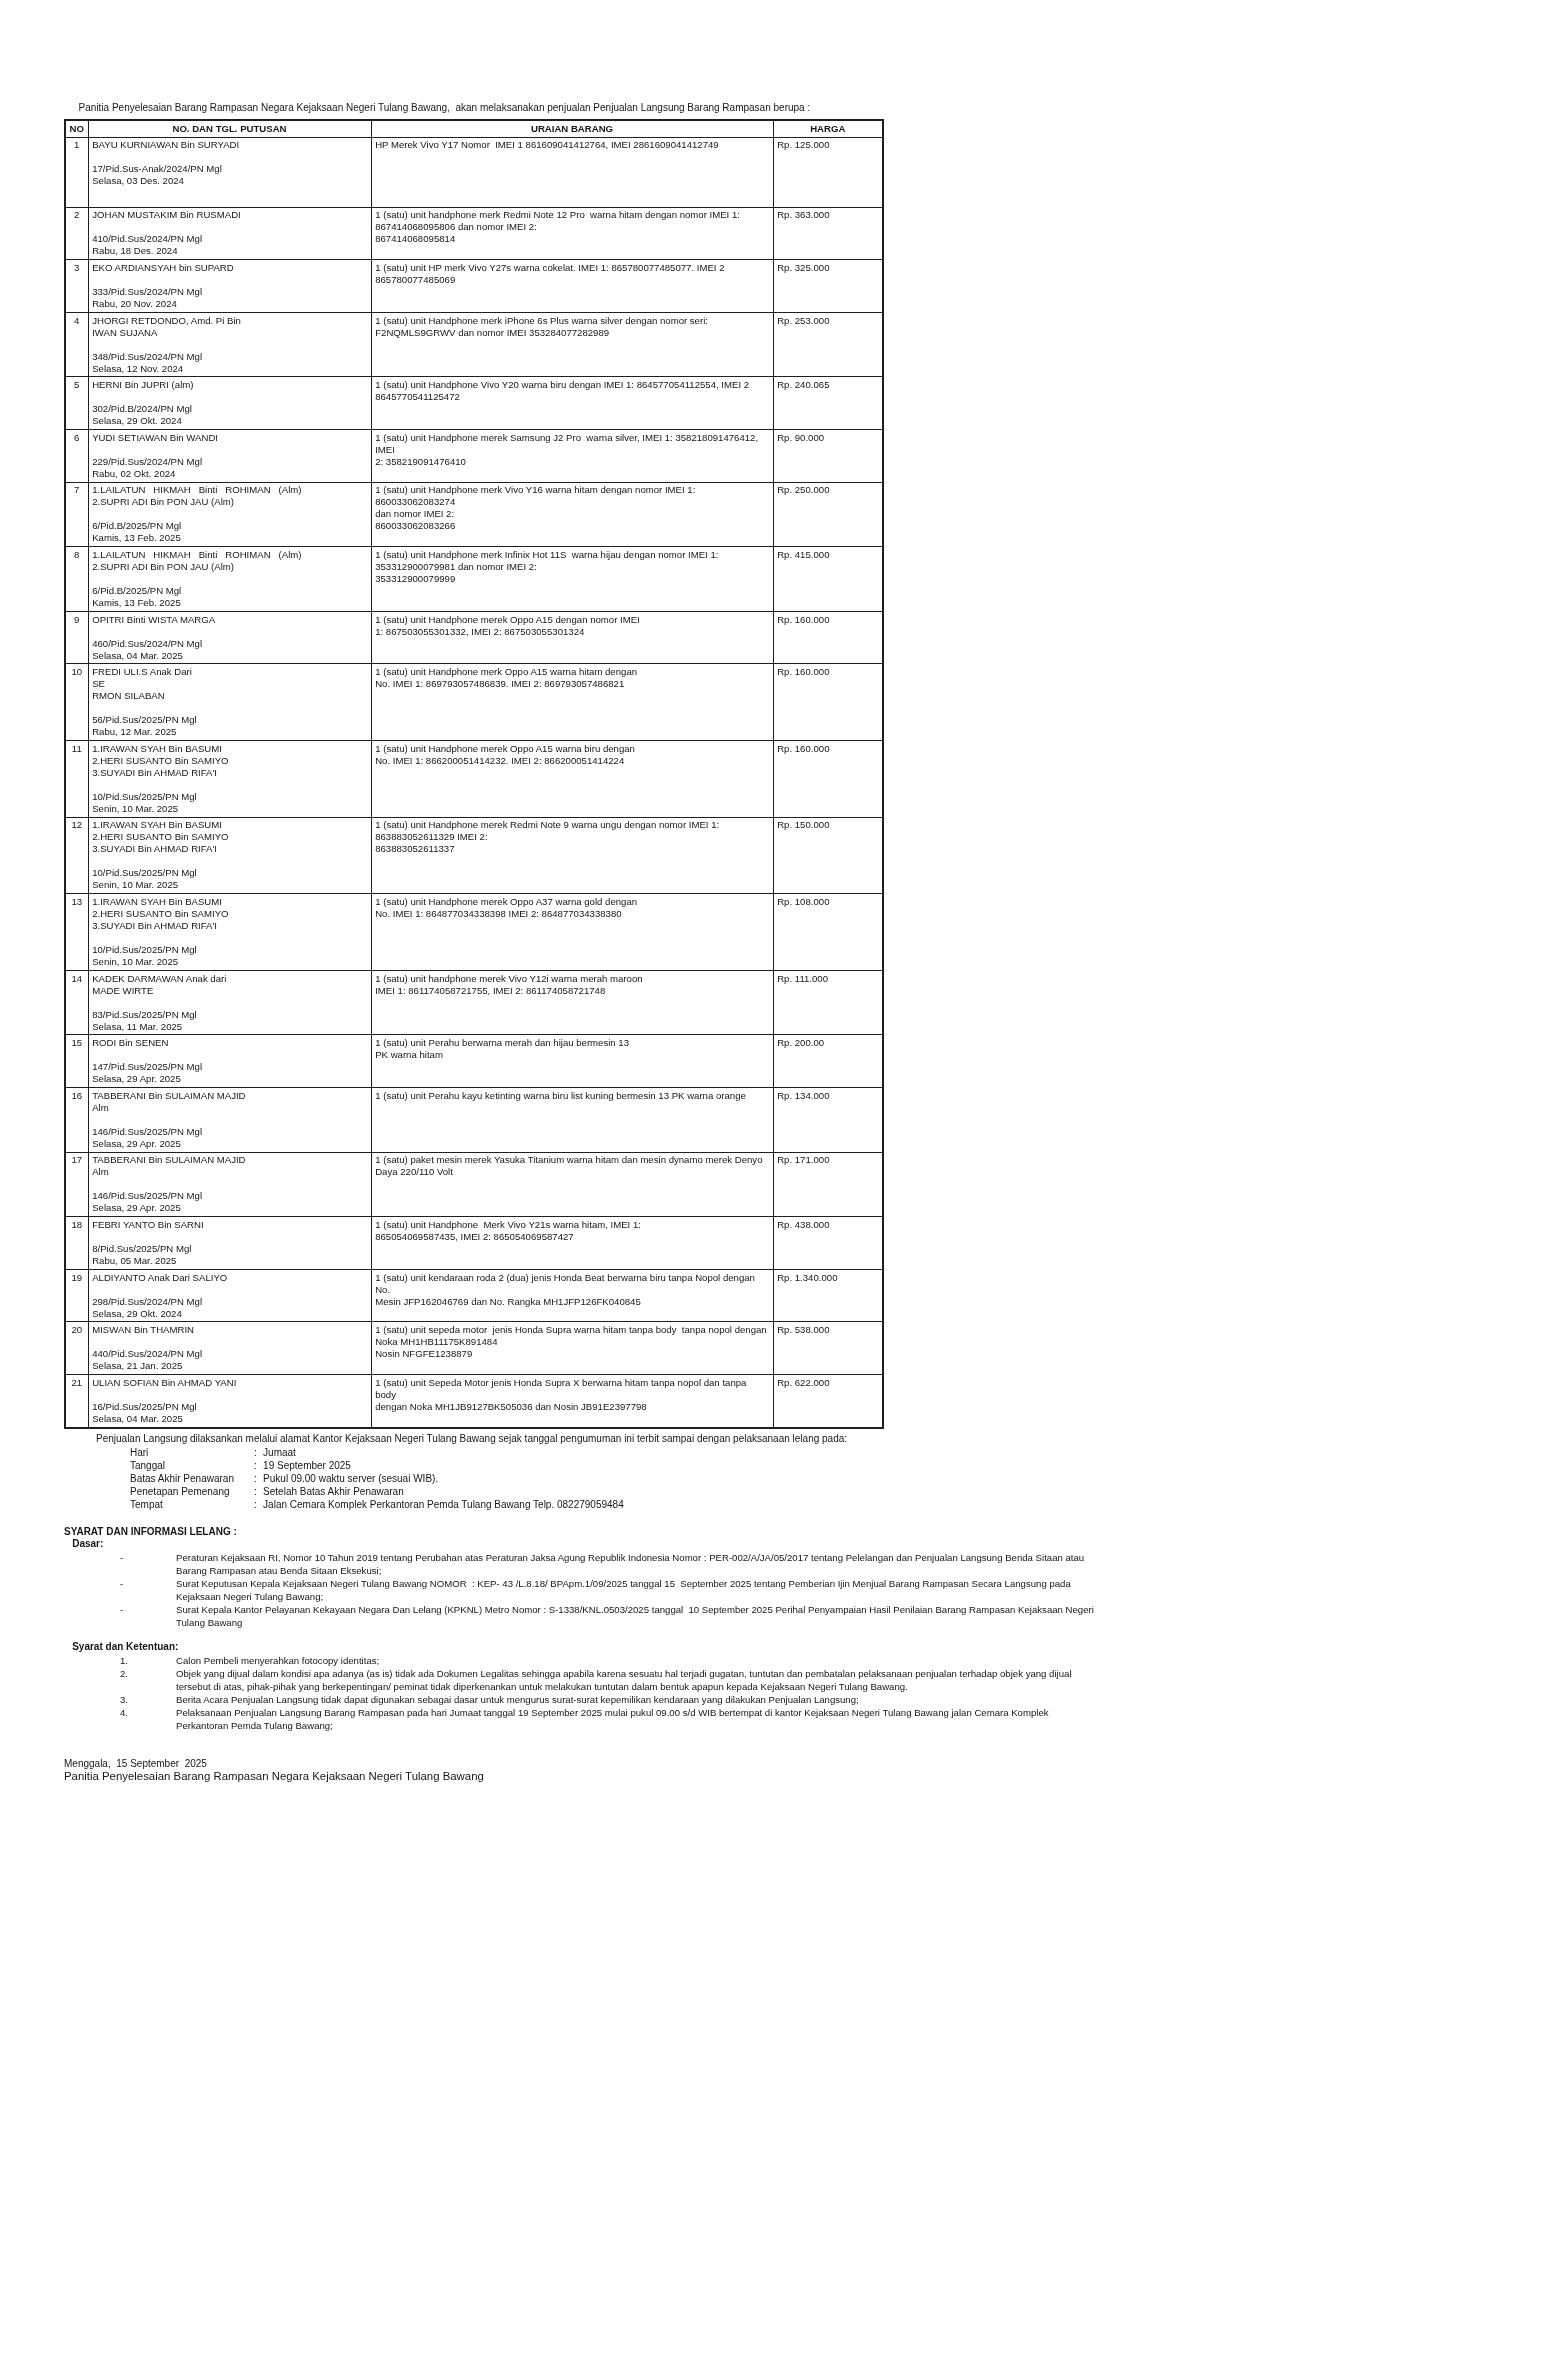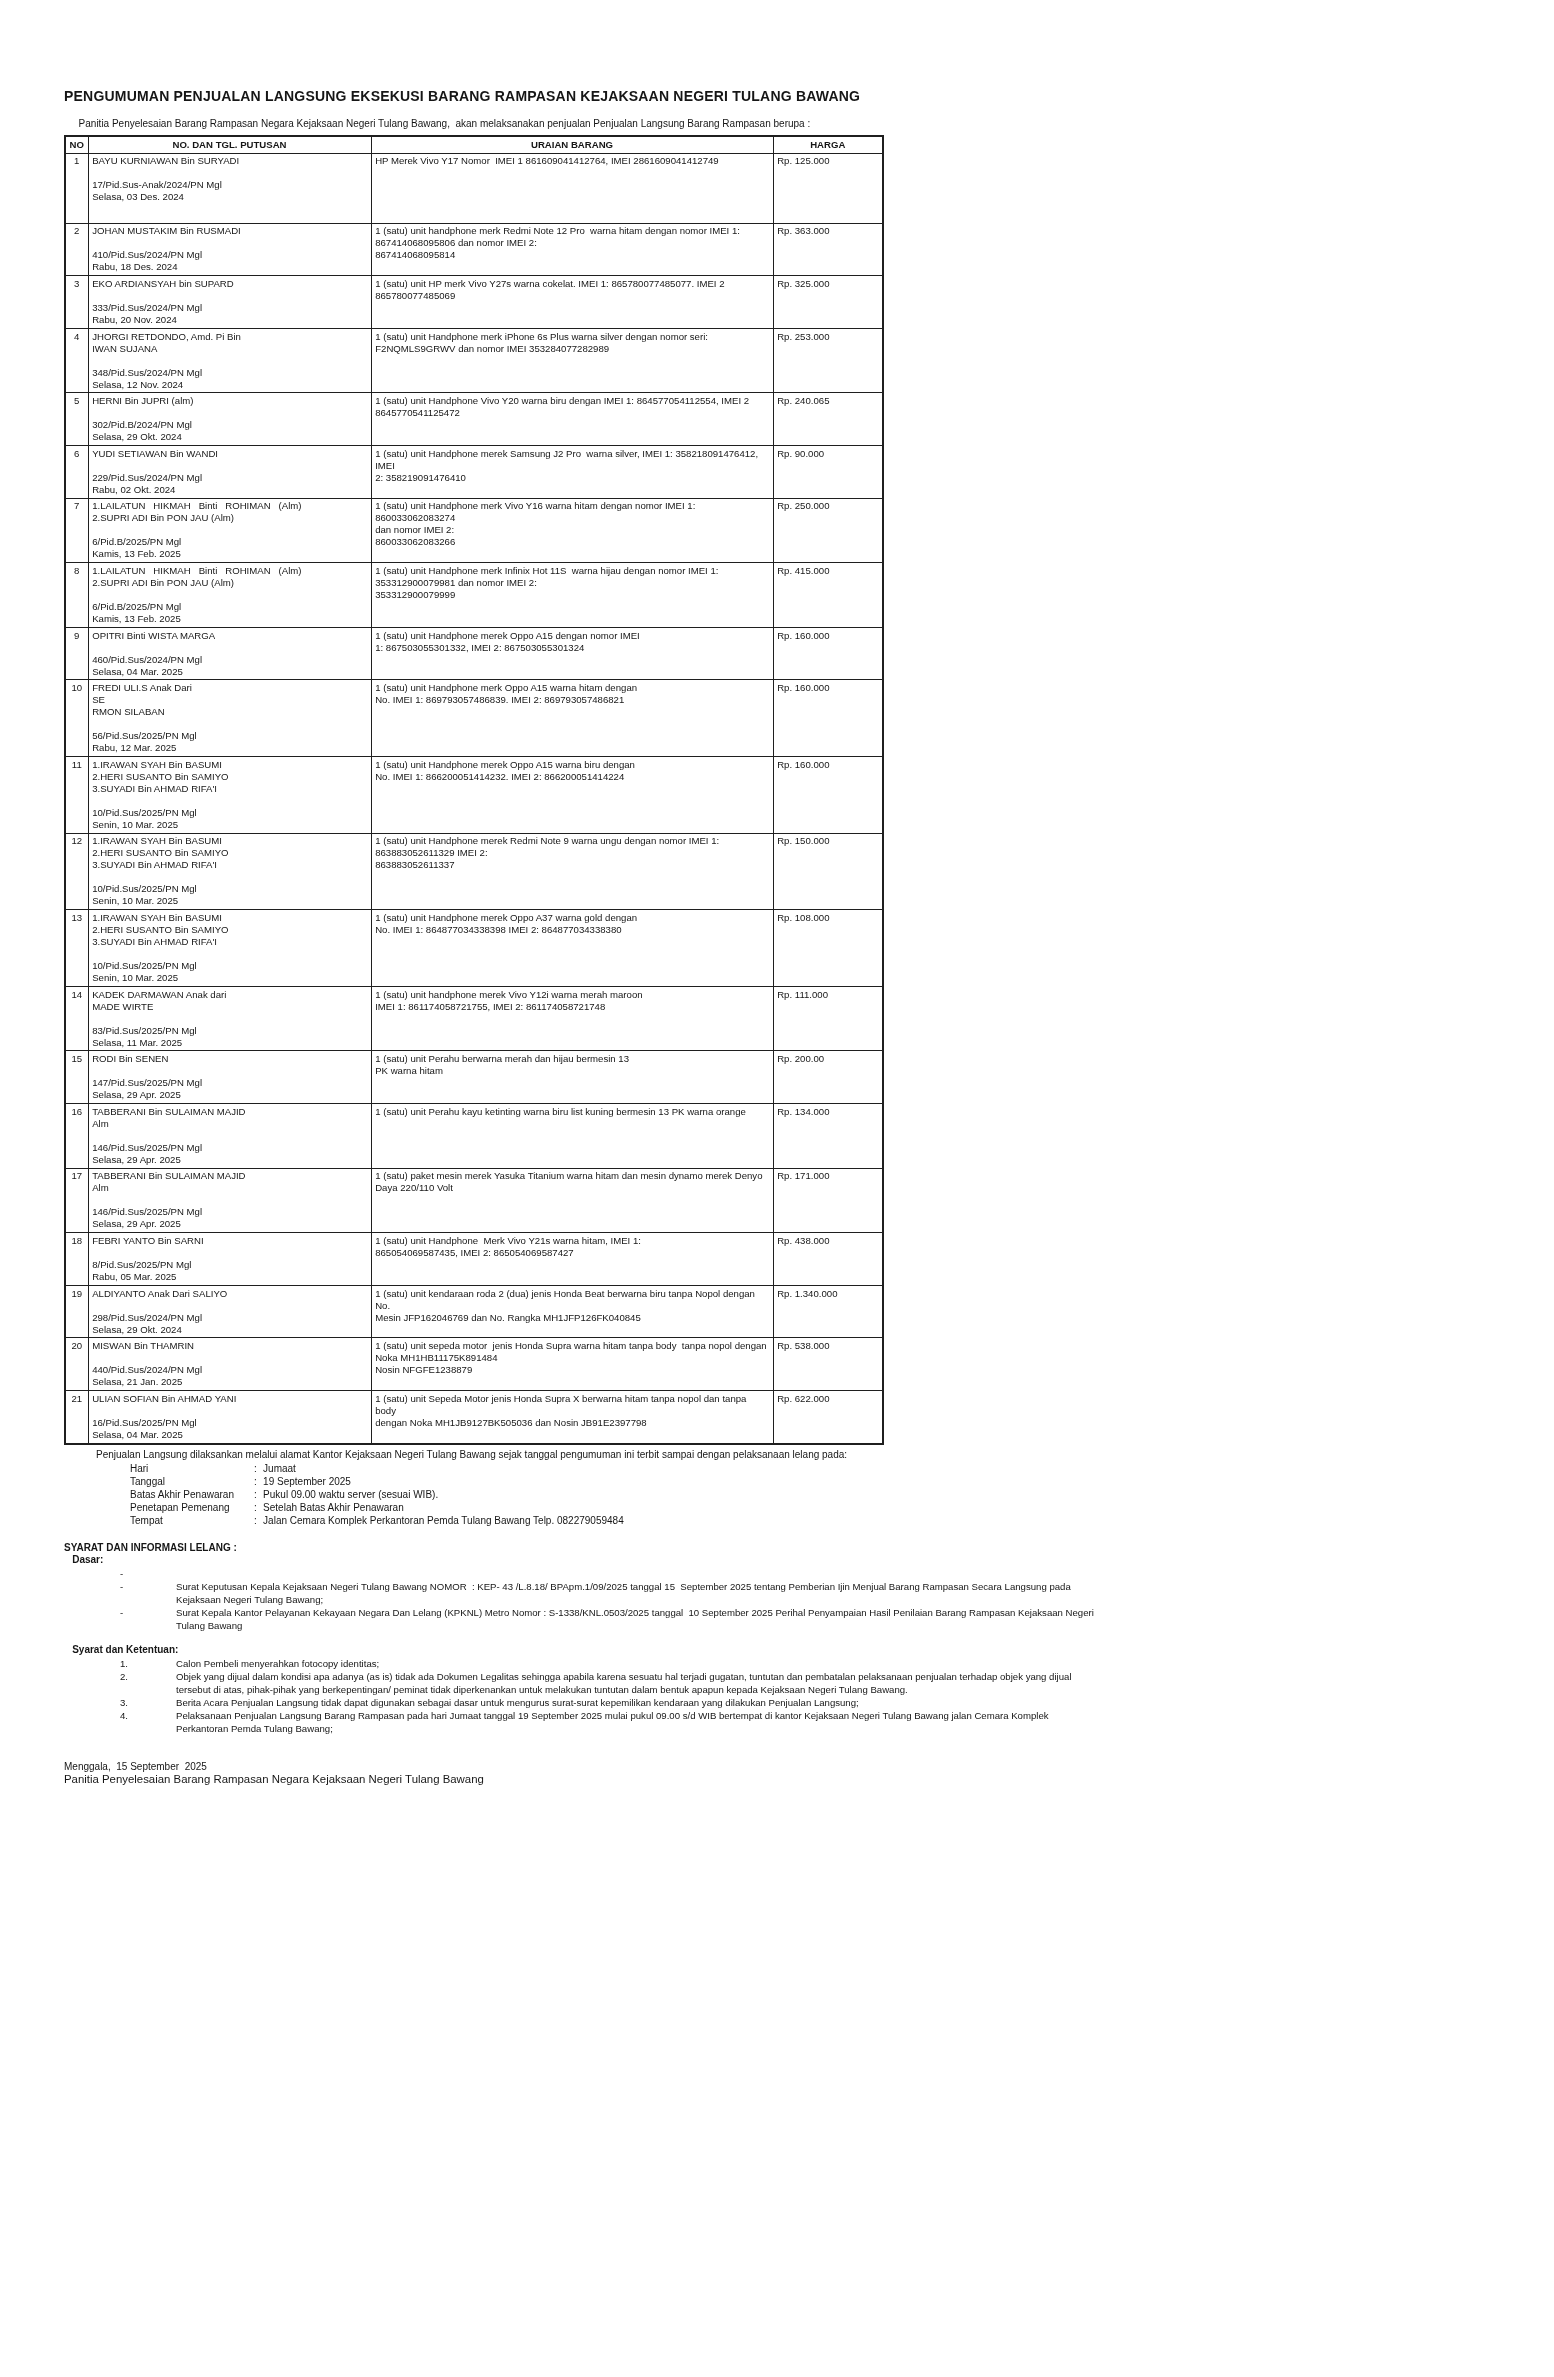--- a/index.html
+++ b/index.html
@@ -97,21 +97,20 @@
     margin-top:25.6px;
   }
   .sig-place-date{font-size:10px;white-space:pre-wrap;}
   .sig-committee{font-size:11.4px;margin-top:1.8px;}
 </style>
 </head>
 <body>
 
 <div class="page">
 
-  <div class="title">PENGUMUMAN PENJUALAN LANGSUNG EKSEKUSI BARANG RAMPASAN KEJAKSAAN NEGERI TULANG BAWANG</div>
 
   <div class="intro">Panitia Penyelesaian Barang Rampasan Negara Kejaksaan Negeri Tulang Bawang,  akan melaksanakan penjualan Penjualan Langsung Barang Rampasan berupa :</div>
 
   <table class="auction-table">
     <thead>
       <tr>
         <th class="h-no">NO</th>
         <th class="h-putusan">NO. DAN TGL. PUTUSAN</th>
         <th class="h-uraian">URAIAN BARANG</th>
         <th class="h-harga">HARGA</th>
@@ -401,20 +400,21 @@
       <span class="schedule-value">Jalan Cemara Komplek Perkantoran Pemda Tulang Bawang Telp. 082279059484</span>
     </div>
   </div>
 
   <div class="terms-heading">SYARAT DAN INFORMASI LELANG :</div>
   <div class="dasar-label">Dasar:</div>
 
   <div class="marker-list" id="dasar-list">
     <div class="marker-row">
       <span class="marker-cell">-</span>
+      <span class="marker-text">Peraturan Kejaksaan RI, Nomor 10 Tahun 2019 tentang Perubahan atas Peraturan Jaksa Agung Republik Indonesia Nomor : PER-002/A/JA/05/2017 tentang Pelelangan dan Penjualan Langsung Benda Sitaan atau Barang Rampasan atau Benda Sitaan Eksekusi;</span>
     </div>
 
     <div class="marker-row">
       <span class="marker-cell">-</span>
       <span class="marker-text">Surat Keputusan Kepala Kejaksaan Negeri Tulang Bawang NOMOR  : KEP- 43 /L.8.18/ BPApm.1/09/2025 tanggal 15  September 2025 tentang Pemberian Ijin Menjual Barang Rampasan Secara Langsung pada Kejaksaan Negeri Tulang Bawang;</span>
     </div>
 
     <div class="marker-row">
       <span class="marker-cell">-</span>
       <span class="marker-text">Surat Kepala Kantor Pelayanan Kekayaan Negara Dan Lelang (KPKNL) Metro Nomor : S-1338/KNL.0503/2025 tanggal  10 September 2025 Perihal Penyampaian Hasil Penilaian Barang Rampasan Kejaksaan Negeri Tulang Bawang</span>

